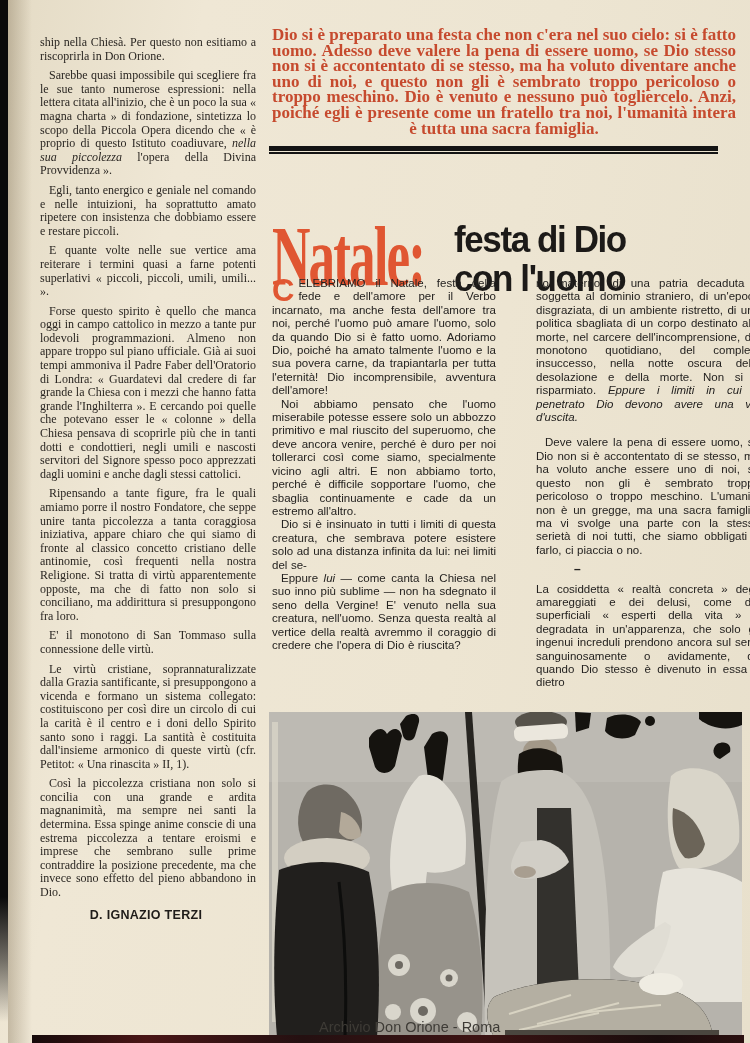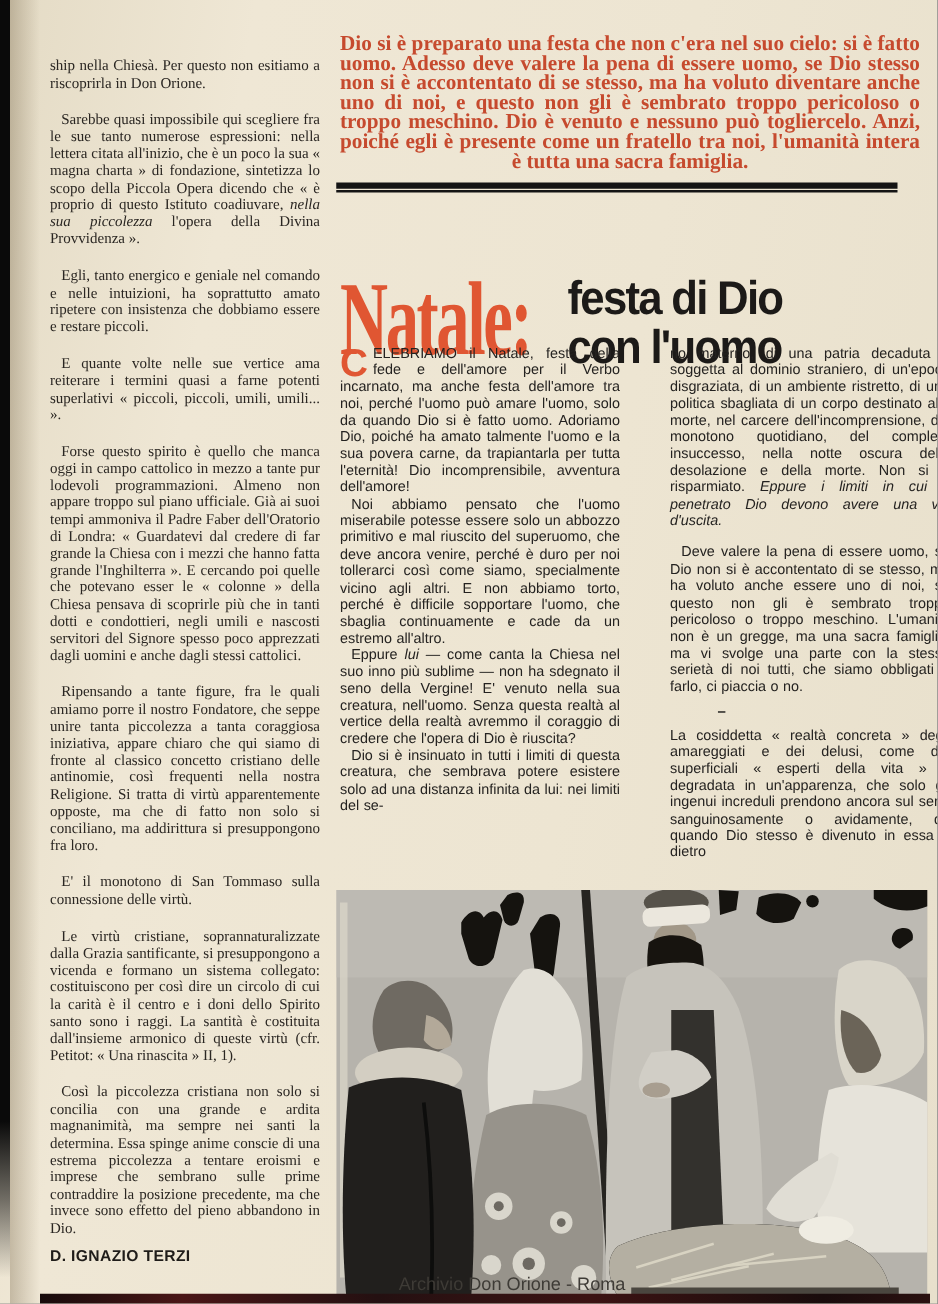--- a/index.html
+++ b/index.html
@@ -10,24 +10,24 @@
   }
   .edge-strip{position:absolute;left:0;top:0;width:8px;height:100%;
     background:linear-gradient(to bottom,#0a0a0a 0%,#0a0a0a 86%,rgba(10,10,10,.55) 92%,rgba(10,10,10,0) 98%);}
   .gutter-fold{position:absolute;left:8px;top:0;width:24px;height:100%;
     background:linear-gradient(90deg,rgba(98,80,50,.30),rgba(98,80,50,0));}
 
   
   .leftcol{position:absolute;left:40px;top:30px;width:216px;
     font-family:"Liberation Serif",serif;font-size:12px;line-height:13.6px;
     color:#2a2622;text-align:justify;}
-  .leftcol p{margin:16px 0 5px;text-indent:9px;}
+  .leftcol p{margin:6px 0 5px;text-indent:9px;}
   .leftcol p:first-child{text-indent:0;}
   .signature{margin-top:9px;font-family:"Liberation Sans",sans-serif;font-weight:bold;
-    font-size:12.5px;letter-spacing:.3px;text-align:left;padding-right:4px;color:#1f1c19;}
+    font-size:12.5px;letter-spacing:.3px;text-align:center;padding-right:4px;color:#1f1c19;}
 
   
   .intro{position:absolute;left:272px;top:27px;width:464px;
     font-weight:bold;font-size:17px;line-height:15.6px;color:#c64a2e;
     text-align:justify;text-align-last:center;font-family:Liberation Serif, serif;}
 
   
   .rule{position:absolute;left:269px;top:146px;width:449px;height:8px;
     border-top:5px solid #141414;border-bottom:2px solid #141414;box-sizing:border-box;}
   .headline{position:absolute;left:272px;top:158px;width:470px;height:108px;margin-top:44px;}
@@ -85,22 +85,22 @@
     <div class="kicker">Natale:</div>
     <div class="title">
       <div>festa di Dio</div>
       <div>con l'uomo</div>
     </div>
   </div>
 
   <div class="artcol" id="acol1">
       <p><span class="dropcap">C</span>ELEBRIAMO il Natale, festa della fede e dell'amore per il Verbo incarnato, ma anche festa dell'amore tra noi, perché l'uomo può amare l'uomo, solo da quando Dio si è fatto uomo. Adoriamo Dio, poiché ha amato talmente l'uomo e la sua povera carne, da trapiantarla per tutta l'eternità! Dio incomprensibile, avventura dell'amore!</p>
       <p>Noi abbiamo pensato che l'uomo miserabile potesse essere solo un abbozzo primitivo e mal riuscito del superuomo, che deve ancora venire, perché è duro per noi tollerarci così come siamo, specialmente vicino agli altri. E non abbiamo torto, perché è difficile sopportare l'uomo, che sbaglia continuamente e cade da un estremo all'altro.</p>
+      <p>Dio si è insinuato in tutti i limiti di questa creatura, che sembrava potere esistere solo ad una distanza infinita da lui: nei limiti del se-</p>
       <p>Eppure <i>lui</i> — come canta la Chiesa nel suo inno più sublime — non ha sdegnato il seno della Vergine! E' venuto nella sua creatura, nell'uomo. Senza questa realtà al vertice della realtà avremmo il coraggio di credere che l'opera di Dio è riuscita?</p>
-      <p>Dio si è insinuato in tutti i limiti di questa creatura, che sembrava potere esistere solo ad una distanza infinita da lui: nei limiti del se-</p>
     </div>
 
   <div class="artcol" id="acol2">
     <div>
         <p>no materno, di una patria decaduta e soggetta al dominio straniero, di un'epoca disgraziata, di un ambiente ristretto, di una politica sbagliata di un corpo destinato alla morte, nel carcere dell'incomprensione, del monotono quotidiano, del completo insuccesso, nella notte oscura della desolazione e della morte. Non si è risparmiato. <i>Eppure i limiti in cui è penetrato Dio devono avere una via d'uscita.</i></p>
         <p>Deve valere la pena di essere uomo, se Dio non si è accontentato di se stesso, ma ha voluto anche essere uno di noi, se questo non gli è sembrato troppo pericoloso o troppo meschino. L'umanità non è un gregge, ma una sacra famiglia, ma vi svolge una parte con la stessa serietà di noi tutti, che siamo obbligati a farlo, ci piaccia o no.</p>
       </div>
     <div class="sep">–</div>
     <div>
         <p>La cosiddetta « realtà concreta » degli amareggiati e dei delusi, come dei superficiali « esperti della vita » è degradata in un'apparenza, che solo gli ingenui increduli prendono ancora sul serio sanguinosamente o avidamente, da quando Dio stesso è divenuto in essa e dietro</p>

